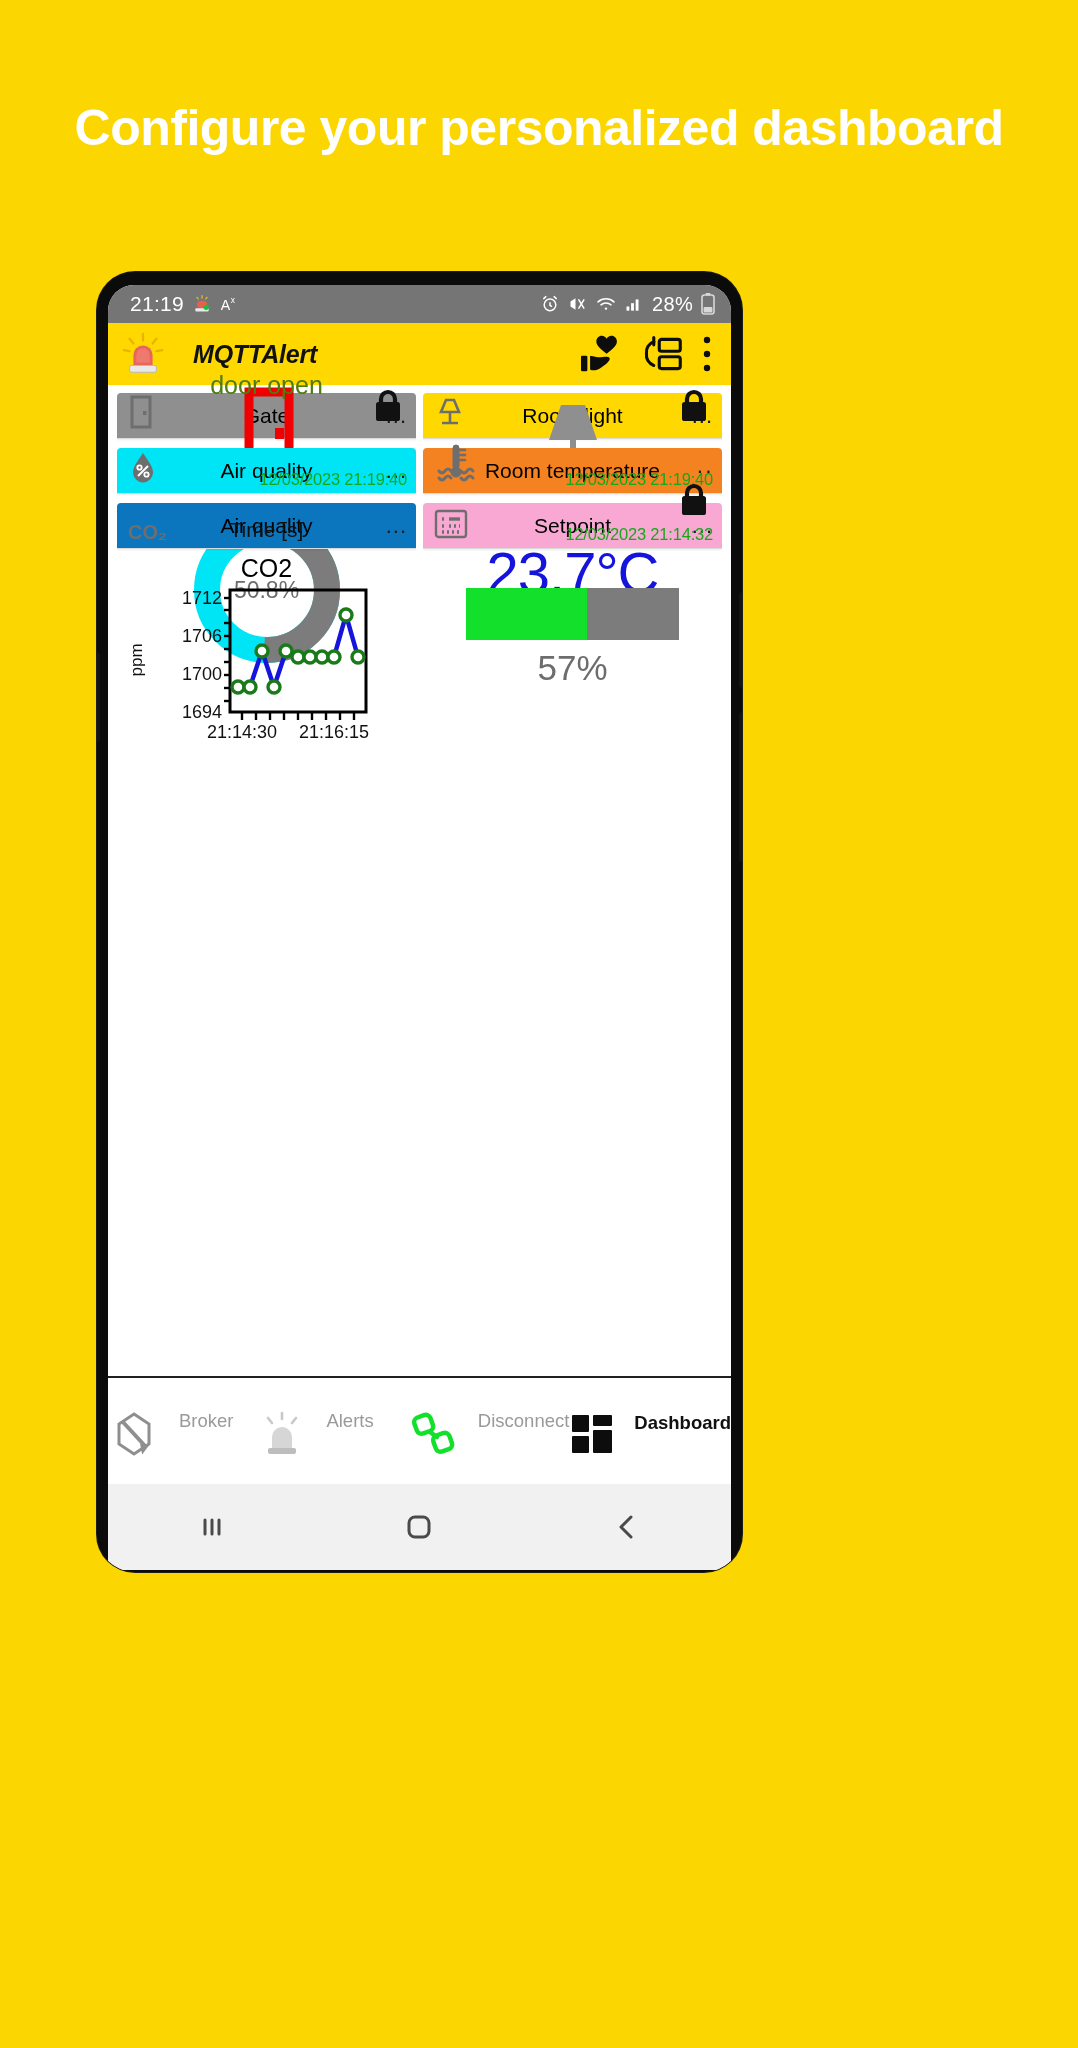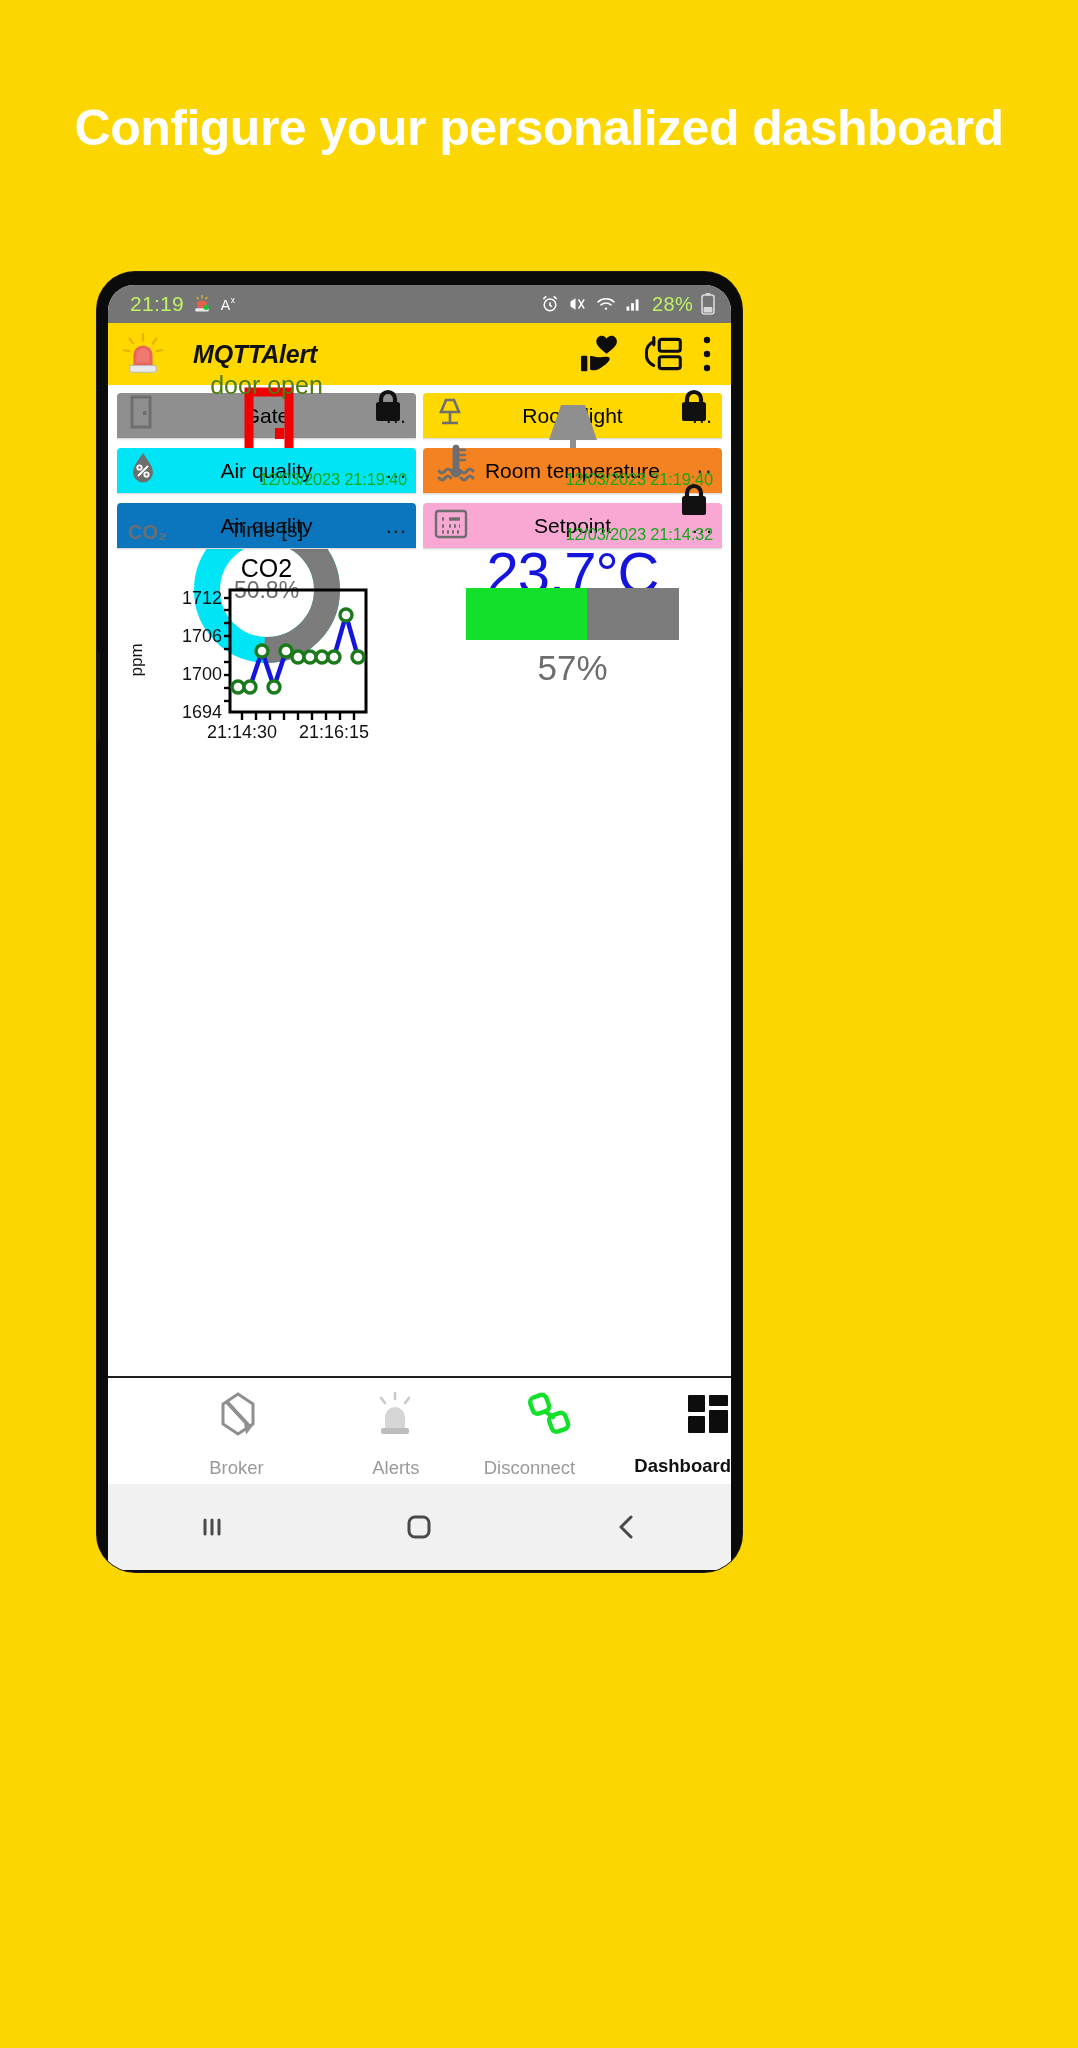--- a/index.html
+++ b/index.html
@@ -46,21 +46,21 @@
   .screen {
     width: 623px; height: 1285px;
     background: #ffffff;
     border-radius: 26px 26px 0 0;
     overflow: hidden;
     position: relative;
   }
 
   
   .statusbar {
-    height: 38px; background: #757575; color: #bef264;
+    height: 38px; background: #757575; color: #ffffff;
     display: flex; align-items: center;
     padding: 0 16px 0 22px;
     font-size: 19px;
   }
   .sb-left { display: flex; align-items: center; gap: 8px; }
   .sb-time { font-size: 21px; letter-spacing: .3px; }
   .sb-spacer { flex: 1; }
   .sb-right { display: flex; align-items: center; gap: 8px; }
   .sb-batt-txt { font-size: 20px; letter-spacing: .3px; }
   .ico { display: inline-block; line-height: 0; }
@@ -145,21 +145,21 @@
   .chart-title { position: absolute; left: 0; right: 0; top: 6px; text-align: center; font-size: 25px; color: #000; }
   .chart-svg { position: absolute; left: 8px; top: 34px; }
 
   
   .botnav {
     position: absolute; left: 0; right: 0; bottom: 86px; height: 108px;
     background: #fff; border-top: 2px solid #202020;
     display: flex; align-items: center;
   }
   .nav-item {
-    flex: 1; display: flex; flex-direction: column; align-items: flex-end; gap: 19px;
+    flex: 1; display: flex; align-items: flex-start; gap: 19px;
     padding-top: 6px;
   }
   .nav-label { font-size: 18.5px; color: #9a9a9a; }
   .nav-label.active { color: #111; font-weight: bold; }
 
   
   .sysnav {
     position: absolute; left: 0; right: 0; bottom: 0; height: 86px;
     background: #f1f1f1; display: flex; align-items: center; justify-content: space-around;
   }

